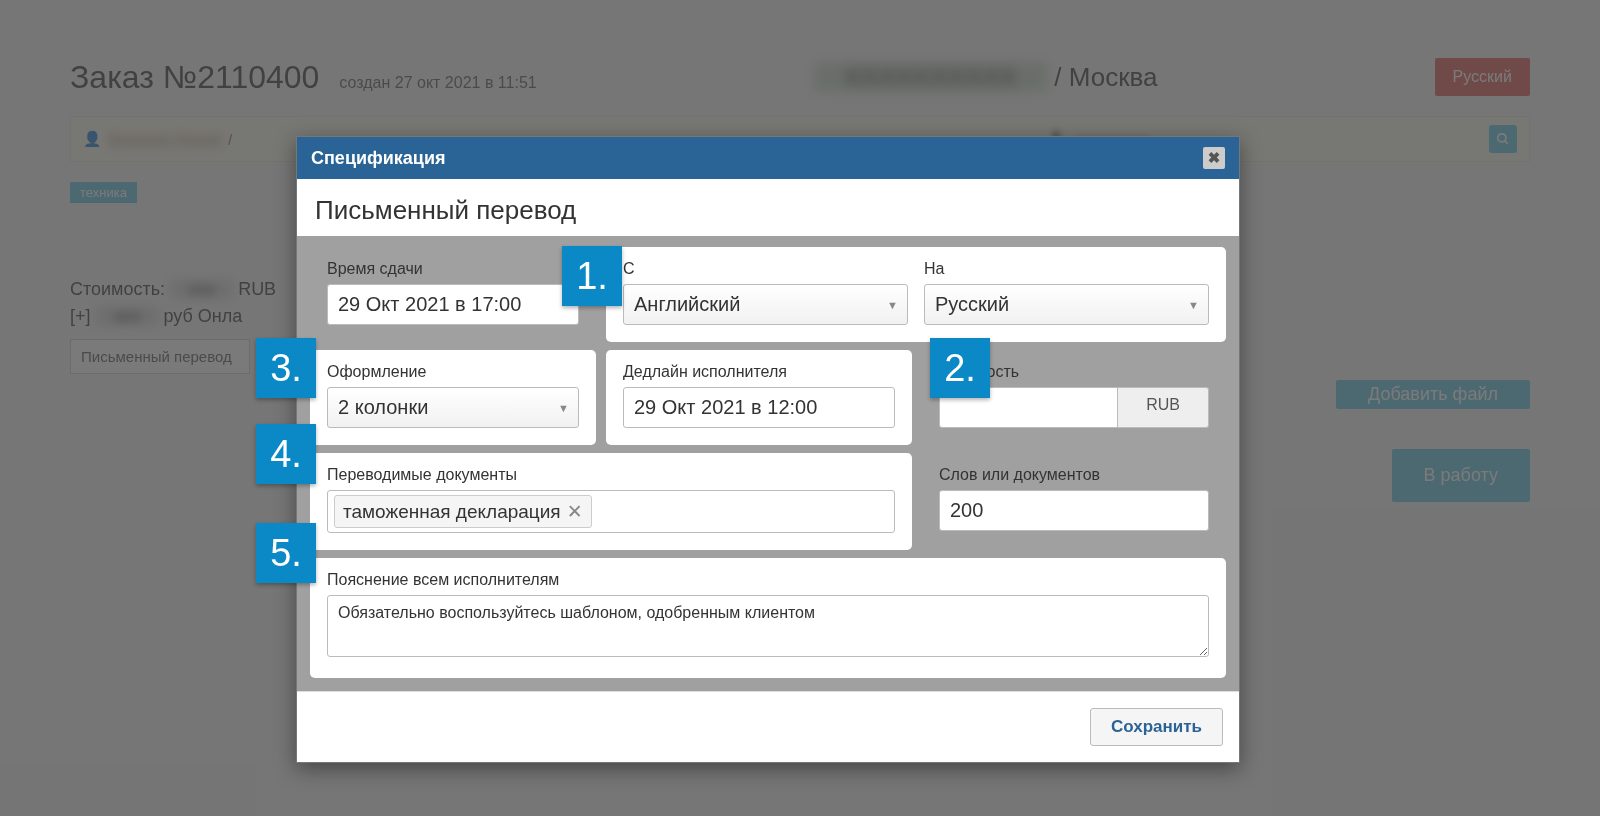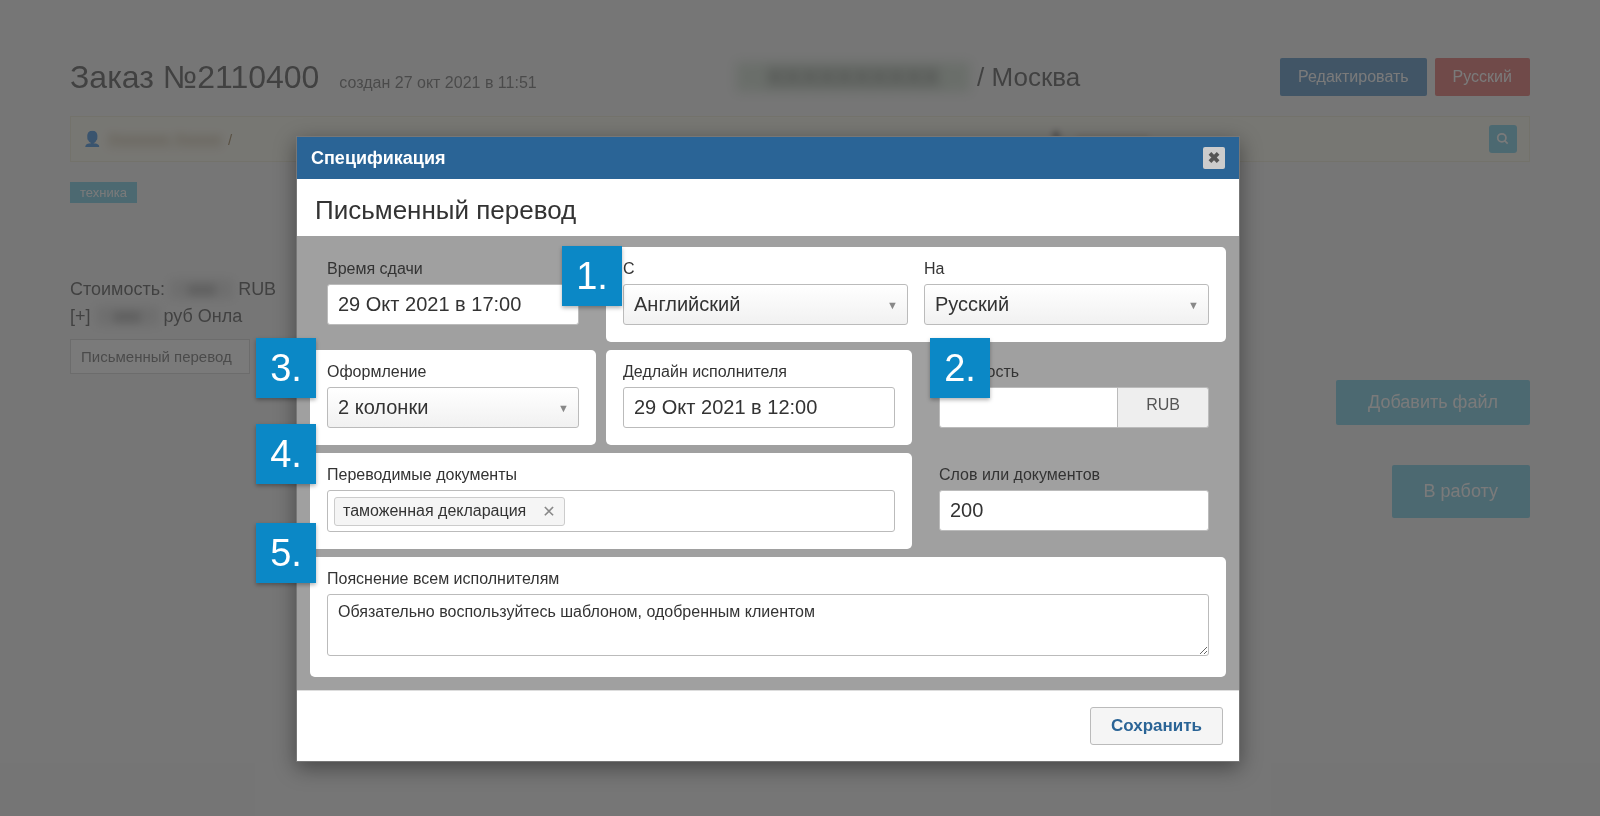--- a/index.html
+++ b/index.html
@@ -10,21 +10,21 @@
 .page-header { display: flex; align-items: center; justify-content: space-between; margin-bottom: 20px; margin-top: 28px; }
 .page-title-wrap { display: flex; align-items: baseline; gap: 20px; }
 .page-title { font-size: 32px; font-weight: 500; color: #333; }
 .page-subtitle { font-size: 16px; color: #555; }
 .page-customer { font-size: 26px; color: #333; }
 .page-customer .blur { filter: blur(6px); background: rgba(100,150,100,0.3); padding: 0 30px; }
 .page-actions { display: flex; gap: 8px; }
 .btn { border: none; padding: 10px 18px; font-size: 16px; color: #fff; cursor: pointer; border-radius: 2px; }
 .btn-edit { background: #337ab7; }
 .btn-cancel { background: #d9534f; }
-.btn-add-file { background: #5bc0de; padding: 12px 32px; font-size: 18px; }
+.btn-add-file { background: #5bc0de; padding: 4px 32px; font-size: 18px; }
 .btn-work { background: #5bc0de; padding: 16px 32px; font-size: 18px; }
 .bar { background: #f5f3e6; border: 1px solid #e6e2c8; padding: 8px 12px; display: flex; align-items: center; justify-content: space-between; margin-bottom: 20px; }
 .bar-left { display: flex; align-items: center; gap: 6px; color: #8a6d3b; font-size: 15px; }
 .bar-left .blur { filter: blur(5px); border-bottom: 1px dotted #8a6d3b; }
 .bar-search { width: 28px; height: 28px; background: #5bc0de; display: flex; align-items: center; justify-content: center; color: #fff; border-radius: 3px; }
 .tag { display: inline-block; background: #5bc0de; color: #fff; font-size: 13px; padding: 3px 10px; margin-bottom: 10px; }
 .cost-row { font-size: 18px; color: #333; margin-top: 66px; margin-bottom: 6px; }
 .cost-row .blur { filter: blur(5px); background: rgba(150,150,150,0.3); padding: 0 18px; }
 .cost-sub { font-size: 18px; color: #333; margin-bottom: 12px; }
 .cost-sub .blur { filter: blur(5px); background: rgba(150,150,150,0.3); padding: 0 18px; }
@@ -39,21 +39,21 @@
 .dialog-header { background: #2a6496; color: #fff; padding: 10px 14px; display: flex; align-items: center; justify-content: space-between; font-size: 18px; font-weight: 600; }
 .dialog-close { width: 22px; height: 22px; background: #ccc; color: #555; display: flex; align-items: center; justify-content: center; font-size: 15px; border-radius: 2px; cursor: pointer; }
 .dialog-body { background: #a0a0a0; padding: 16px; display: flex; flex-direction: column; gap: 14px; }
 .dialog-section-title { font-size: 26px; color: #333; background:#fff; margin:-16px -16px 0 -16px; padding:16px 18px 10px 18px; }
 .field-label { font-size: 16px; color: #333; margin-bottom: 6px; }
 .field-input, .field-select { width: 100%; padding: 8px 10px; font-size: 20px; border: 1px solid #bbb; border-radius: 3px; background: #fff; color: #333; }
 .field-select { background: linear-gradient(#fff,#f1f1f1); position: relative; }
 .field-select-caret { position:absolute; right:10px; top:50%; transform:translateY(-50%); color:#888; font-size:11px; pointer-events:none; }
 .select-wrap { position:relative; }
 .tag-input { display:flex; align-items:center; gap:6px; padding:4px 6px; border:1px solid #bbb; border-radius:3px; background:#fff; min-height:42px; }
-.tag-chip { display:flex; align-items:center; gap:16px; background:#f5f5f5; border:1px solid #ccc; border-radius:3px; padding:4px 8px; font-size:16px; color:#333; }
+.tag-chip { display:flex; align-items:center; gap:6px; background:#f5f5f5; border:1px solid #ccc; border-radius:3px; padding:4px 8px; font-size:19px; color:#333; }
 .tag-chip-x { color:#888; cursor:pointer; }
 .textarea { width:100%; min-height:62px; padding:8px 10px; font-size:16px; border:1px solid #bbb; border-radius:3px; background:#fff; color:#333; resize:both; font-family:inherit; }
 
 .row { display:flex; gap:16px; }
 .block { background:#fff; border-radius:3px; padding:10px 14px 14px 14px; box-shadow:inset 0 0 0 1px #ddd; flex:1; }
 .block.flat { background:transparent; box-shadow:none; padding:10px 14px 14px 14px; }
 .cost-group { display:flex; }
 .cost-group .field-input { border-top-right-radius:0; border-bottom-right-radius:0; }
 .cost-currency { background:#eee; border:1px solid #bbb; border-left:none; padding:8px 28px; font-size:16px; color:#555; border-top-right-radius:3px; border-bottom-right-radius:3px; }
 
@@ -73,21 +73,20 @@
 <body>
 
 <div class="page">
   <div class="page-header">
     <div class="page-title-wrap">
       <div class="page-title">Заказ №2110400</div>
       <div class="page-subtitle">создан 27 окт 2021 в 11:51</div>
     </div>
     <div class="page-customer"><span class="blur">XXXXXXXXXX</span><span> / Москва</span></div>
     <div class="page-actions">
-      <button class="btn btn-edit">Редактировать</button>
       <button class="btn btn-cancel">Русский</button>
     </div>
   </div>
 
   <div class="bar">
     <div class="bar-left">
       <span class="user-icon">👤</span>
       <span class="blur">Xxxxxxxx Xxxxxx</span>
       <span> /</span>
       <span style="flex:1"></span>

